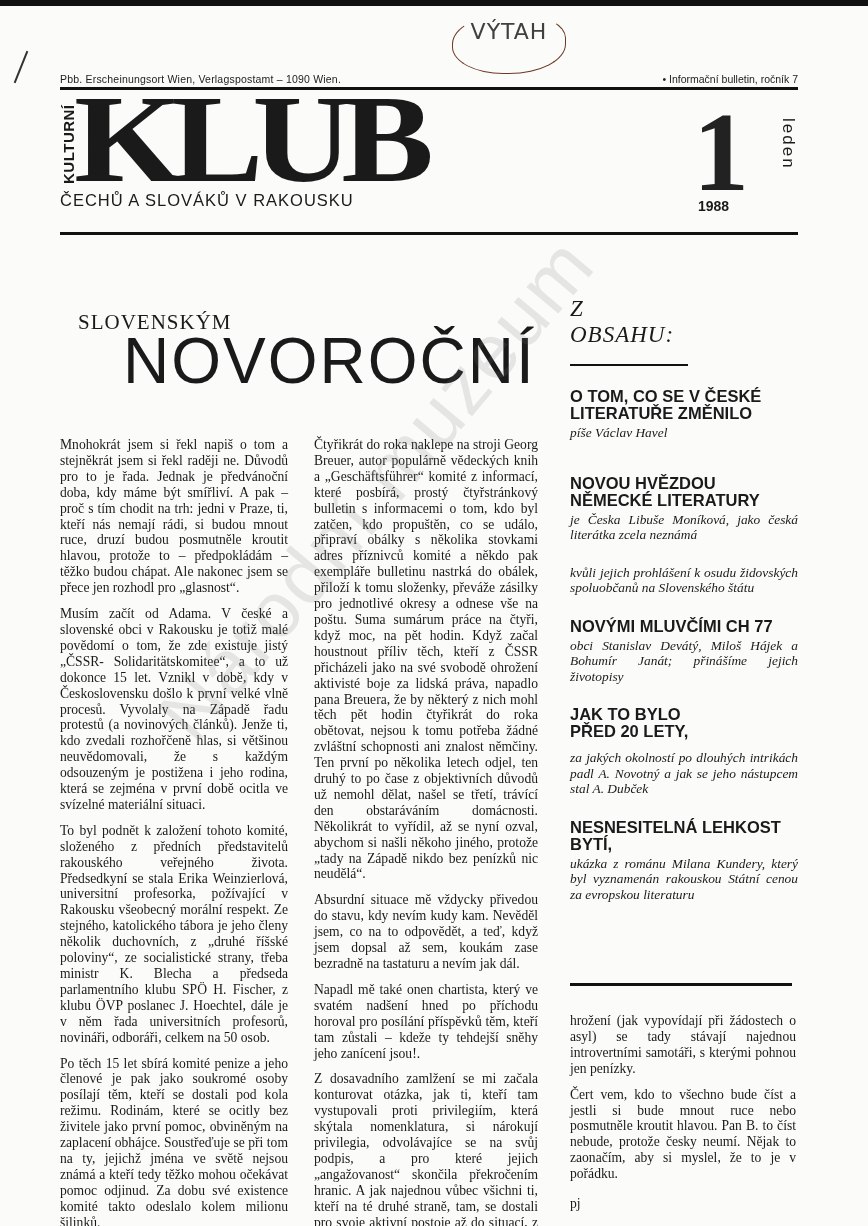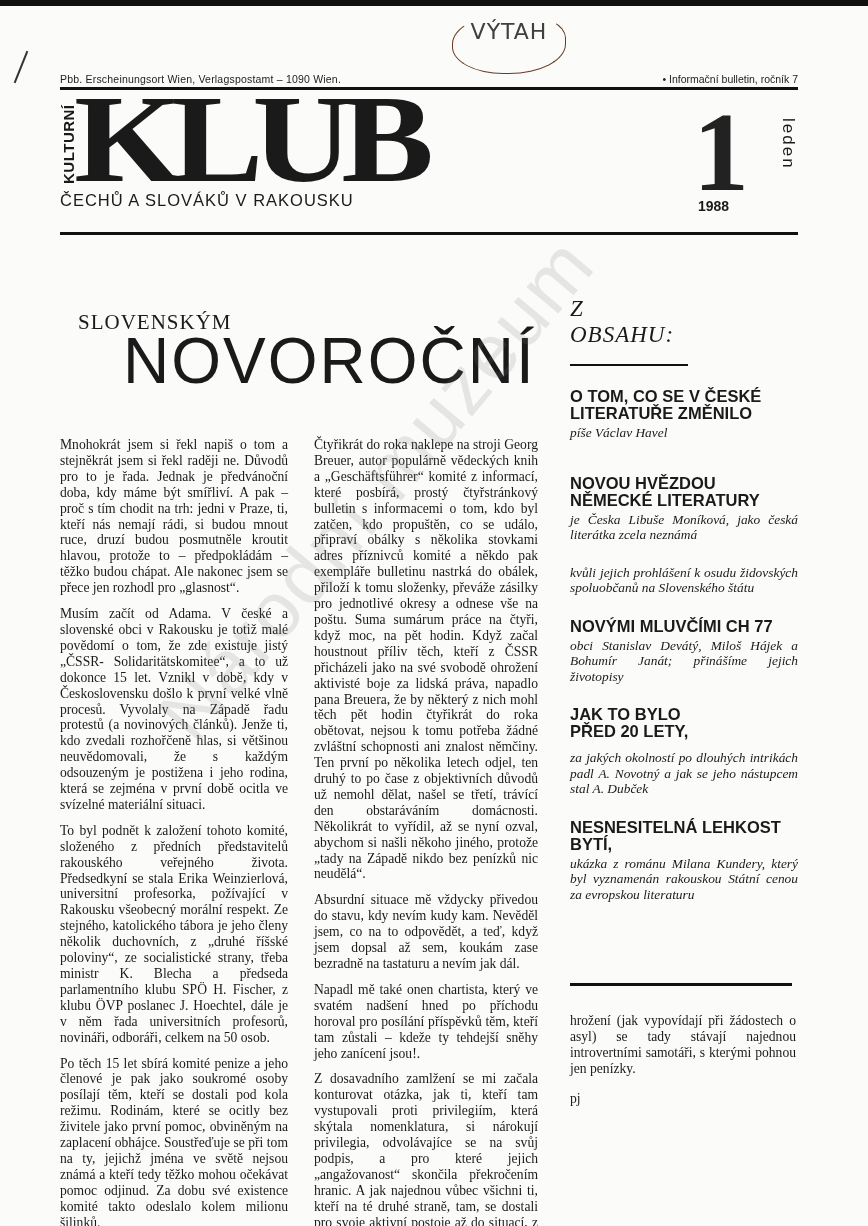--- a/index.html
+++ b/index.html
@@ -167,16 +167,17 @@
   </div>
   <div class="toc-item">
     <div class="toc-head">NESNESITELNÁ LEHKOST BYTÍ,</div>
     <div class="toc-desc">ukázka z románu Milana Kundery, který byl vyznamenán rakouskou Státní cenou za evropskou literaturu</div>
   </div>
 </div>
 <div class="toc-rule"></div>
 
 <div class="col col3b">
   <p>hrožení (jak vypovídají při žádostech o asyl) se tady stávají najednou introvertními samotáři, s kterými pohnou jen penízky.</p>
+  <p>Čert vem, kdo to všechno bude číst a jestli si bude mnout ruce nebo posmutněle kroutit hlavou. Pan B. to číst nebude, protože česky neumí. Nějak to zaonačím, aby si myslel, že to je v pořádku.</p>
   <p class="signature">pj</p>
 </div>
 
 <div class="watermark">Národní muzeum</div>
 
 </body></html>

